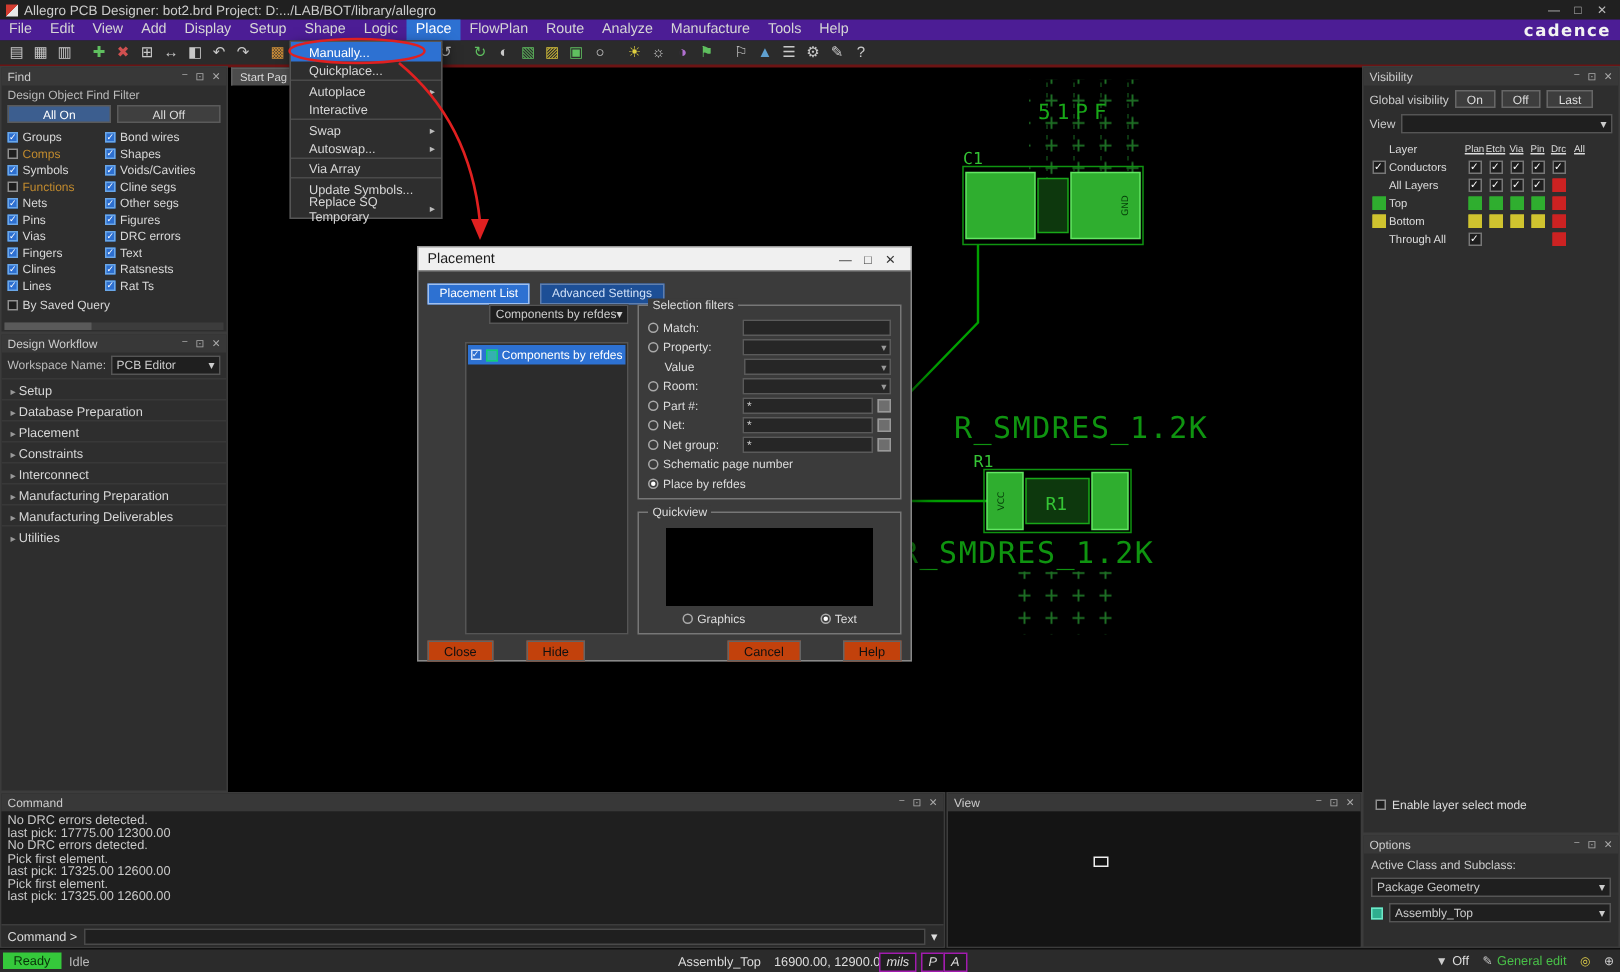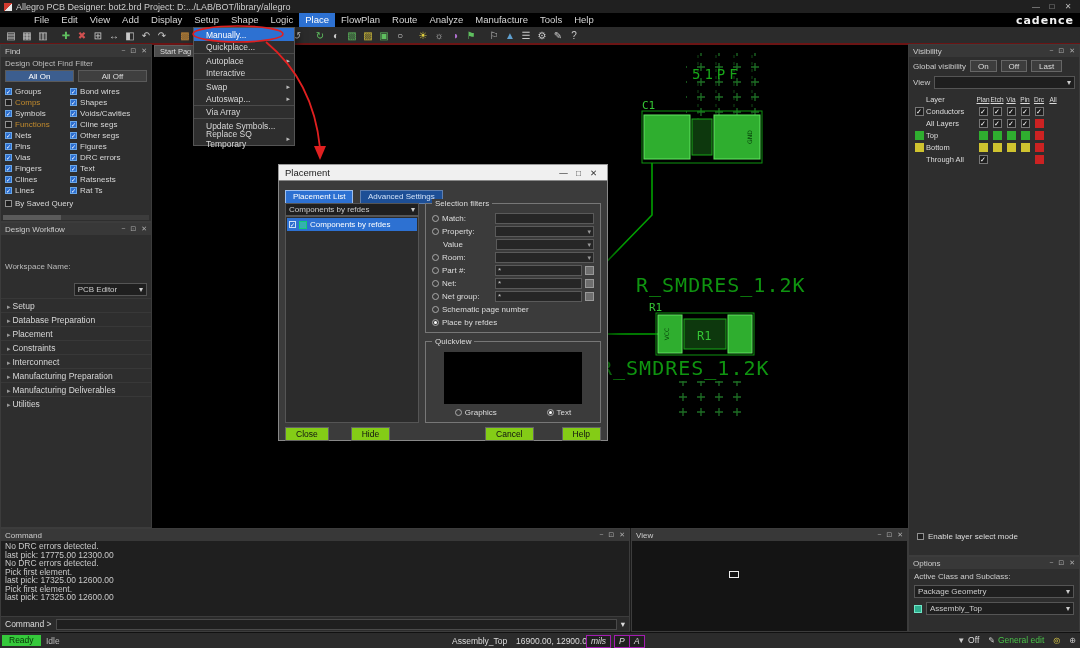--- a/index.html
+++ b/index.html
@@ -6,22 +6,22 @@
   html,body { width:1080px; height:648px; overflow:hidden; background:#1b1b1b;
               font-family:"Liberation Sans", sans-serif; color:#ddd; }
   
   #titlebar { position:absolute; left:0; top:0; width:1080px; height:13px; background:#202020;
               display:flex; align-items:center; padding:0 4px; font-size:9px; color:#ccc; }
   .appicon { width:8px; height:8px; margin-right:4px;
              background:linear-gradient(135deg,#d23b2f 50%,#e8e8e8 50%); flex:none; }
   #titlebar .title { flex:1; white-space:nowrap; overflow:hidden; }
   .wctl { width:16px; text-align:center; font-size:8px; color:#bbb; cursor:default; }
   
-  #menubar { position:absolute; left:0; top:13px; width:1080px; height:14px; background:#000000;
-             display:flex; align-items:center; font-size:9.5px;padding-left:28px; }
+  #menubar { position:absolute; left:0; top:13px; width:1080px; height:14px; background:#4c1d95;
+             display:flex; align-items:center; font-size:9.5px; }
   .menus { display:flex; height:14px; align-items:center; }
   .menu-item { padding:0 6px; height:14px; line-height:14px; color:#d6d6d6; }
   .menu-item.active { background:#2d71d2; color:#fff; }
   #logo { margin-left:auto; margin-right:6px; font-size:11px; letter-spacing:1px; color:#f2f2f2;
           font-weight:bold; font-family:"DejaVu Sans", sans-serif; }
   
   #toolbar { position:absolute; left:0; top:27px; width:1080px; height:17px; background:#2b2b2b;
              border-bottom:1px solid #6b1414; display:flex; align-items:center; padding:0 3px; }
   #toolbar-icons { display:flex; align-items:center; }
   .ticon { width:16px; height:15px; display:flex; align-items:center; justify-content:center;
@@ -52,21 +52,21 @@
   .find-item.on .fcb::after { content:"✓"; }
   .flab { font-size:8px; color:#d8d8d8; white-space:nowrap; }
   .find-item.dim .flab { color:#c08a2e; }
   .saved-query { display:flex; align-items:center; gap:3px; padding:2px 4px; font-size:8px; }
   .find-scroll { position:absolute; bottom:1px; left:2px; right:2px; height:5px; background:#3c3c3c; }
   .find-scroll .thumb { width:40%; height:5px; background:#5a5a5a; }
   
   #workflow-panel { left:0; top:222px; width:152px; height:306px; }
   .ws-row { display:flex; align-items:center; gap:3px; padding:2px 4px; }
   .ws-label { font-size:8px; color:#bbb; white-space:nowrap; }
-  .ws-row .ddl { flex:1;margin-top:46px; }
+  .ws-row .ddl { flex:1; }
   .wf-item { height:14px; line-height:14px; font-size:8.5px; padding-left:6px; color:#d8d8d8;
              border-top:1px solid #383838; white-space:nowrap; }
   .wf-item::before { content:"▸ "; color:#999; font-size:7px; }
   
   #canvas { position:absolute; left:152px; top:44px; width:756px; height:484px; background:#000;
             border-top:1px solid #6b1414; }
   .start-tab { position:absolute; left:2px; top:0; background:#4c4c4c; color:#ddd; font-size:7.5px;
                padding:1px 5px 1px; border:1px solid #5e5e5e; border-bottom:none; z-index:5;
                white-space:nowrap; }
   .pcb-big { font:20px "DejaVu Sans Mono", monospace; fill:#0f9410; letter-spacing:1px; }
@@ -92,21 +92,21 @@
                padding:0 6px; font-size:9.5px; border:1px solid #9a9a9a; border-bottom:none; }
   .dlg-title .t { flex:1; }
   .dctl { width:15px; text-align:center; color:#333; font-size:8.5px; }
   .dlg-body { position:absolute; top:16px; bottom:0; left:0; right:0; background:#3b3b3b;
               border:1px solid #888; padding:4px 6px; display:flex; flex-direction:column; }
   .dtabs { height:15px; }
   .dtab { display:inline-block; padding:1px 7px 2px; font-size:8px; border:1px solid #5f7faf;
           background:#1d4f96; color:#cfe0f8; margin-right:2px; }
   .dtab.sel { background:#2d71d2; color:#fff; border-color:#9fc0ef; }
   .dlg-main { display:flex; gap:6px; flex:1; margin-top:3px; }
-  .dlg-left { width:134px; display:flex; flex-direction:column; gap:0; }
+  .dlg-left { width:134px; display:flex; flex-direction:column; gap:12px;align-items:flex-end; }
   .dtree { flex:1; background:#2c2c2c; border:1px solid #555; padding:1px; }
   .titem { display:flex; align-items:center; gap:3px; background:#2d71d2; height:13px; padding:0 2px;
            color:#fff; font-size:8px; }
   .tcb { width:7px; height:7px; background:#2d6fd0; border:1px solid #cfe0f8; font-size:6px;
          line-height:6px; color:#fff; text-align:center; flex:none; }
   .tcb::after { content:"✓"; }
   .tico { width:8px; height:8px; background:#35b0b0; border:1px solid #1c7; flex:none; }
   .dlg-right { flex:1; display:flex; flex-direction:column; gap:8px; }
   .grp { position:relative; border:1px solid #777; padding:8px 4px 3px; }
   .grp-label { position:absolute; top:-5px; left:6px; background:#3b3b3b; padding:0 3px;
@@ -119,21 +119,21 @@
   .flabel.wide { width:auto; }
   .finput { flex:1; height:11px; background:#262626; border:1px solid #5a5a5a; font-size:8px;
             padding:0 2px; color:#ccc; display:flex; align-items:center; }
   .fsel { justify-content:space-between; }
   .fsel .arr { font-size:7px; color:#999; }
   .browse { width:9px; height:9px; background:#6e6e6e; border:1px solid #999; flex:none; }
   .qv-rect { width:138px; height:52px; background:#000; margin:2px auto; }
   .qv-radios { display:flex; justify-content:space-around; align-items:center; height:13px; }
   .qv-opt { display:flex; align-items:center; gap:3px; font-size:8px; }
   .dlg-btns { display:flex; align-items:center; margin-top:4px; height:15px; }
-  .dbtn { height:14px; background:#84cc16; border:1px solid #646464; color:#101010; font-size:8.5px;
+  .dbtn { height:14px; background:#c2410c; border:1px solid #646464; color:#101010; font-size:8.5px;
           padding:0 10px; display:flex; align-items:center; }
   .dbtn.close { margin-right:22px; }
   .dbtn.cancel { margin-left:auto; }
   .dbtn.help { margin-left:28px; }
   
   #visibility-panel { left:908px; top:44px; width:172px; height:512px; }
   .vis-row1 { display:flex; align-items:center; gap:4px; padding:3px 4px 2px; }
   .vis-lbl { font-size:8px; color:#ccc; white-space:nowrap; }
   .vbtn { height:12px; font-size:8px; padding:0 7px; background:#3d3d3d; border:1px solid #666;
           display:flex; align-items:center; color:#ddd; }

